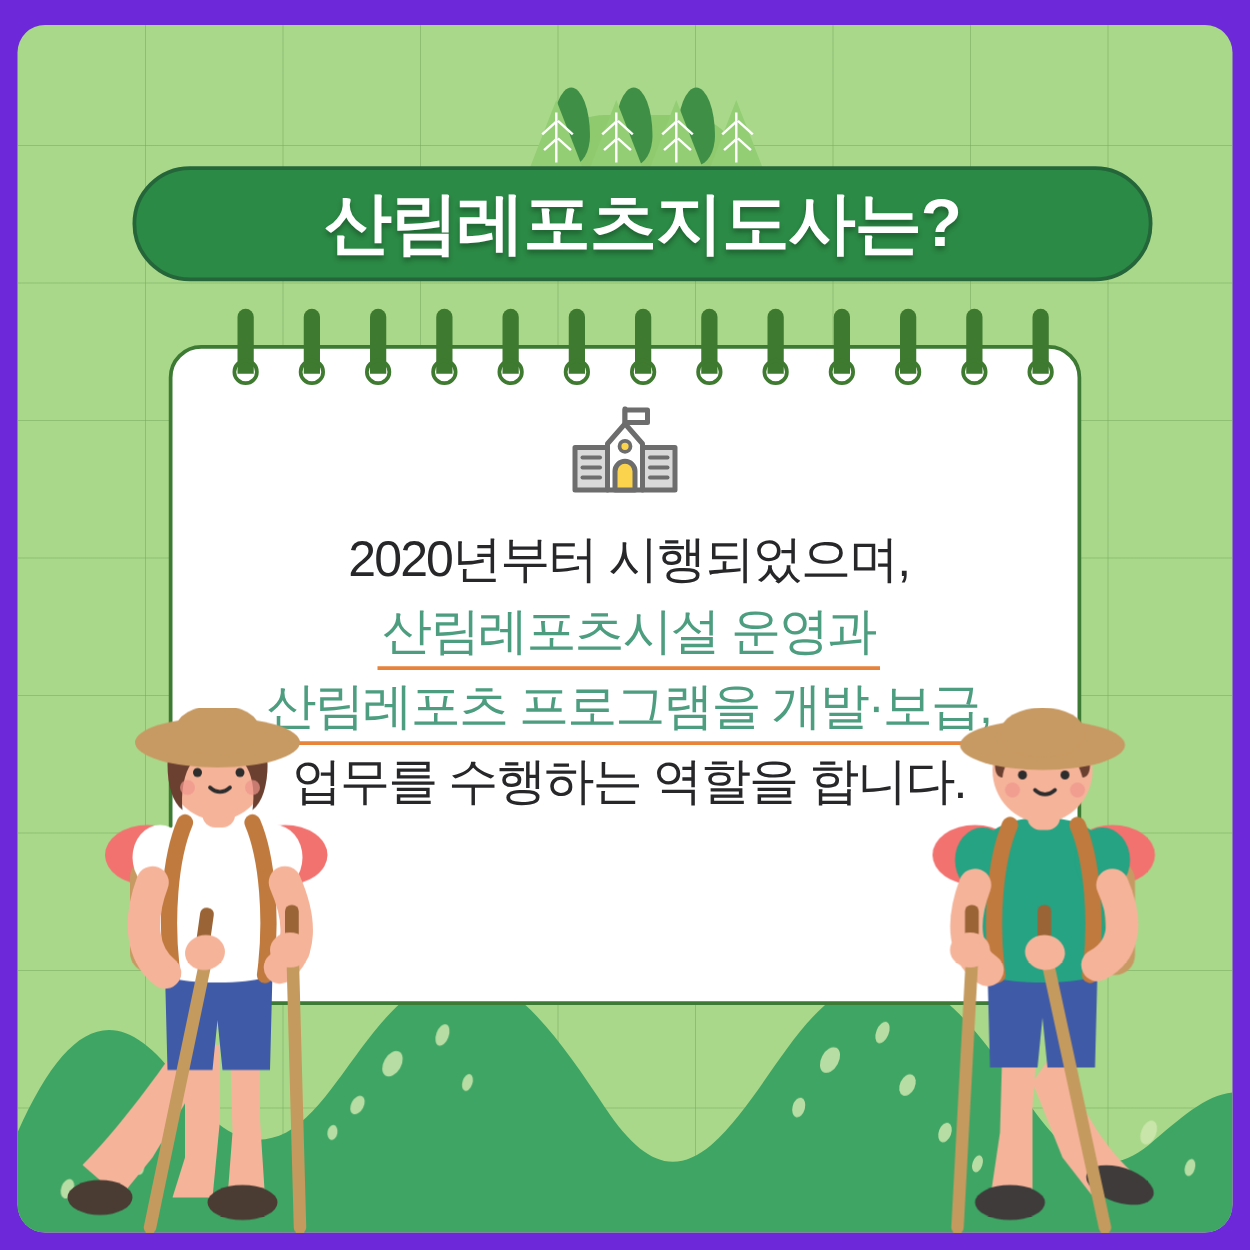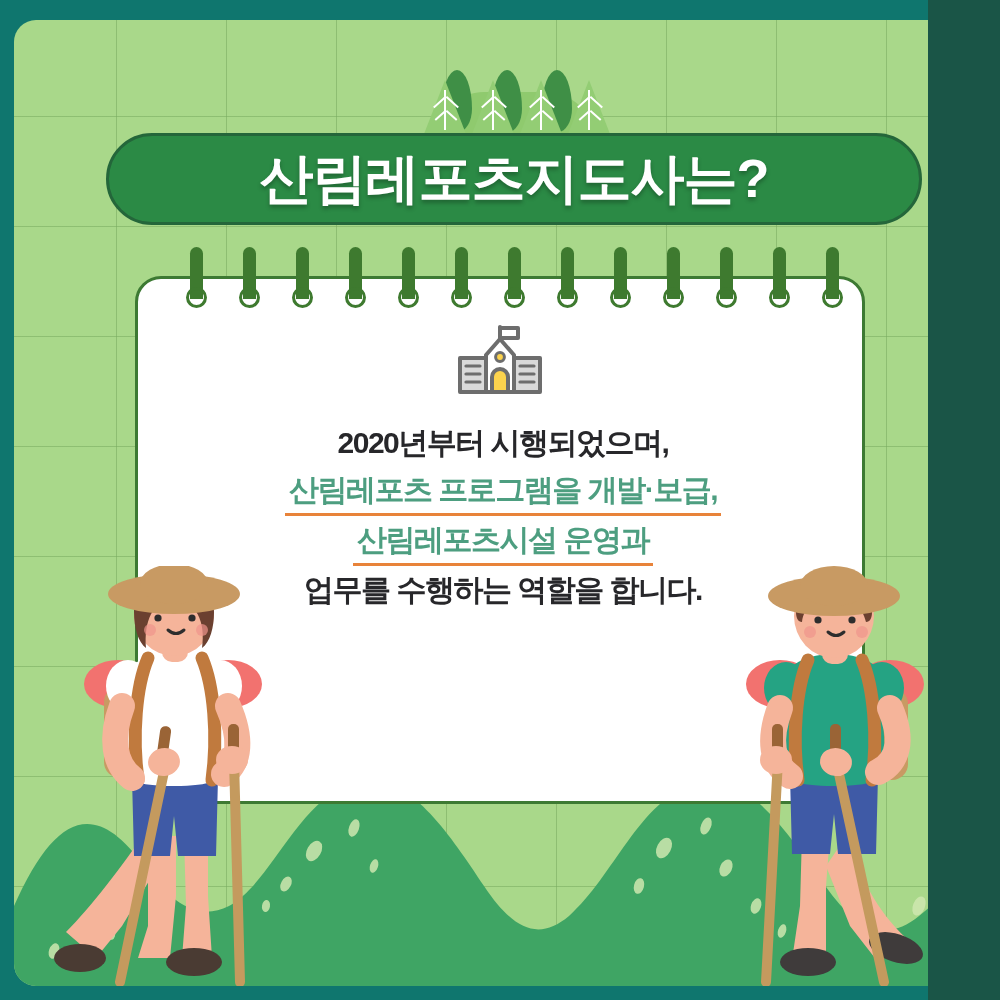--- a/index.html
+++ b/index.html
@@ -6,22 +6,22 @@
   html,body { width:1000px; height:1000px; }
   body {
     font-family:"Liberation Sans", sans-serif;
     background:#1a5547;
     overflow:hidden;
   }
 
   
   #poster {
     position:relative;
-    width:928px; height:1000px;
-    background:#0f766e;
+    width:1000px; height:1000px;
+    background:#6d28d9;
     overflow:hidden;
   }
   .inner-panel {
     position:absolute;
     left:14px; top:20px;
     width:972px; height:966px;
     background:#a9d88a;
     border-radius:22px;
     overflow:hidden;
   }
@@ -132,22 +132,22 @@
 
   
   .school-icon { position:absolute; left:50%; top:46px; transform:translateX(-50%); }
 
   
   .text-block {
     position:absolute; left:0; top:140px; width:730px;
     text-align:center;
   }
   .tline {
-    font-size:30px;
-    font-weight:bold;
+    font-size:40px;
+    font-weight:normal;
     letter-spacing:-1.5px;
     line-height:1.0;
     padding:9px 0 8px;
     white-space:nowrap;
   }
   .tline.dark  { color:#27272a; }
   .tline.teal  { color:#4d9e80; }
   .tline.ul    { border-bottom:3px solid #e8833a; display:inline-block; padding-left:4px; padding-right:4px;}
   .tline .dk   { color:#27272a; }
 
@@ -292,24 +292,24 @@
         </g>
         <circle cx="48" cy="32" r="4.4" fill="#fcd34d" stroke="#6d6d6d" stroke-width="3"></circle>
         <path d="M40,67 L40,52 a8,8 0 0 1 16,0 L56,67 Z" fill="#fcd34d" stroke="#6d6d6d" stroke-width="4" stroke-linejoin="round"></path>
         <line x1="48" y1="14" x2="48" y2="2" stroke="#6d6d6d" stroke-width="4" stroke-linecap="round"></line>
         <path d="M48,3 L66,3 L66,13 L48,13 Z" fill="#ffffff" stroke="#6d6d6d" stroke-width="4" stroke-linejoin="round"></path>
       </svg>
 
       <div class="text-block">
         <div class="tline dark">2020년부터 시행되었으며,</div>
         <div>
+          <div class="tline teal ul">산림레포츠시설 운영과</div>
+        </div>
+        <div>
           <div class="tline teal ul">산림레포츠 프로그램을 개발·보급,</div>
-        </div>
-        <div>
-          <div class="tline teal ul">산림레포츠시설 운영과</div>
         </div>
         <div class="tline dark">업무를 수행하는 역할을 합니다.</div>
       </div>
     </div>
 
     <svg class="hiker hiker-left" viewBox="0 0 250 420">
 
       <ellipse cx="66" cy="118" rx="34" ry="24" fill="#f2726f"></ellipse>
       <ellipse cx="176" cy="118" rx="34" ry="24" fill="#f2726f"></ellipse>
 

